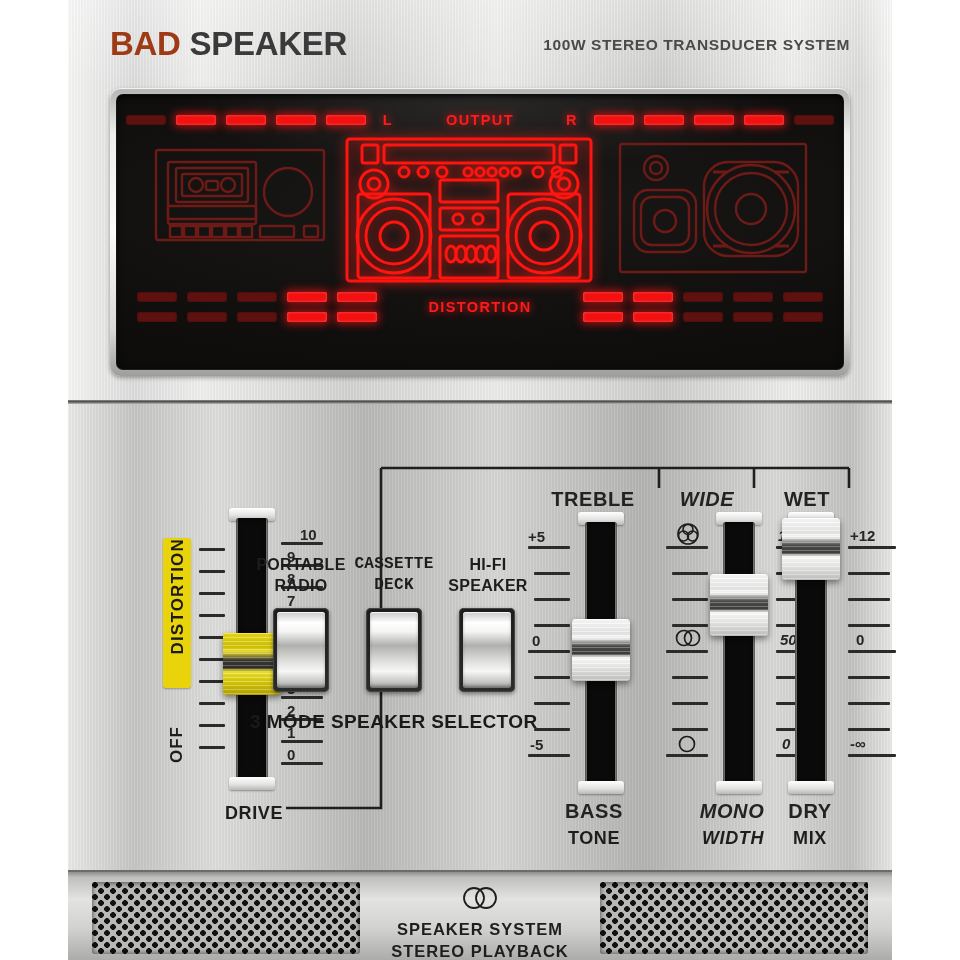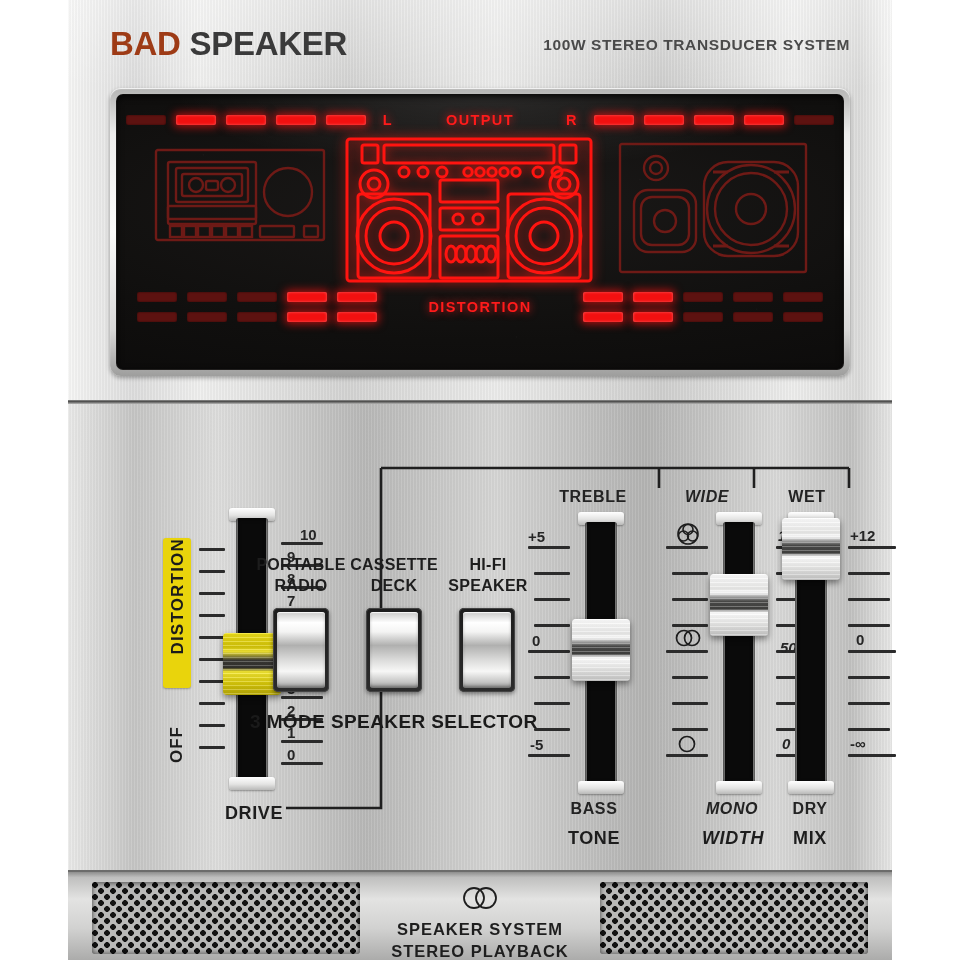--- a/index.html
+++ b/index.html
@@ -142,21 +142,21 @@
   .sl-handle.yellow:after{
     content:"";position:absolute;inset:0;border-radius:4px;
     background:repeating-linear-gradient(180deg,rgba(255,255,255,.40) 0 1px,rgba(0,0,0,.12) 1px 4px);
     opacity:.55;
   }
 
   .ticks{position:absolute;}
   .tick{position:absolute;height:2.5px;background:#2b2b2b;border-radius:1px;}
   .ticklab{position:absolute;font-size:15px;font-weight:bold;color:#262626;white-space:nowrap;}
 
-  .sl-top-lab,.sl-bot-lab{position:absolute;font-size:16px;font-weight:bold;color:#232323;letter-spacing:.6px;white-space:nowrap;text-align:center;}
+  .sl-top-lab,.sl-bot-lab{position:absolute;font-size:20px;font-weight:bold;color:#232323;letter-spacing:.6px;white-space:nowrap;text-align:center;}
   .sl-name{position:absolute;font-size:18px;font-weight:bold;color:#1d1d1d;letter-spacing:.6px;white-space:nowrap;text-align:center;}
 
   
   .dist-tab{
     position:absolute;background:#e9d40c;border-radius:3px;
     box-shadow:0 1px 2px rgba(0,0,0,.3);
   }
   .dist-tab span{
     display:block;writing-mode:vertical-rl;transform:rotate(180deg);
     font-size:17px;font-weight:bold;color:#1b1b1b;letter-spacing:1.2px;
@@ -425,21 +425,21 @@
         </div>
 
         <div class="sl-name" style="left:36px;top:295px;width:110px;">DRIVE</div>
       </div>
 
       <div style="position:absolute;left:190px;top:150px;width:270px;height:180px;">
         <div class="sw-lab" style="left:-17px;top:0px;">
           <div>PORTABLE</div>
           <div>RADIO</div>
         </div>
-        <div class="sw-lab" style="left:76px;top:0px;">
+        <div class="sw-lab" style="left:76px;top:0px;font-family:Liberation Mono, monospace;">
           <div>CASSETTE</div>
           <div>DECK</div>
         </div>
         <div class="sw-lab" style="left:170px;top:0px;">
           <div>HI-FI</div>
           <div>SPEAKER</div>
         </div>
 
         <div class="switch" style="left:15px;top:54px;">
             <div class="knob"></div>
@@ -523,21 +523,21 @@
           <div class="tick" style="top:30px;left:0;width:46px;"></div>
           <div class="tick" style="top:56px;left:0;width:40px;"></div>
           <div class="tick" style="top:82px;left:0;width:40px;"></div>
           <div class="tick" style="top:108px;left:0;width:40px;"></div>
           <div class="tick" style="top:134px;left:0;width:46px;"></div>
           <div class="tick" style="top:160px;left:0;width:40px;"></div>
           <div class="tick" style="top:186px;left:0;width:40px;"></div>
           <div class="tick" style="top:212px;left:0;width:40px;"></div>
           <div class="tick" style="top:238px;left:0;width:46px;"></div>
           <div class="ticklab" style="top:11px;left:2px;">100</div>
-          <div class="ticklab" style="top:115px;left:4px;margin-top:8px;">50</div>
+          <div class="ticklab" style="top:115px;left:4px;">50</div>
           <div class="ticklab" style="top:219px;left:6px;">0</div>
         </div>
 
         <div class="sl-bot-lab" style="left:74px;top:312px;width:100px;">MONO</div>
         <div class="sl-name" style="left:70px;top:340px;width:110px;">WIDTH</div>
       </div>
 
       <div class="slider" style="left:640px;top:84px;width:160px;height:360px;">
         <div class="sl-top-lab" style="left:44px;top:0px;width:110px;">WET</div>
 

